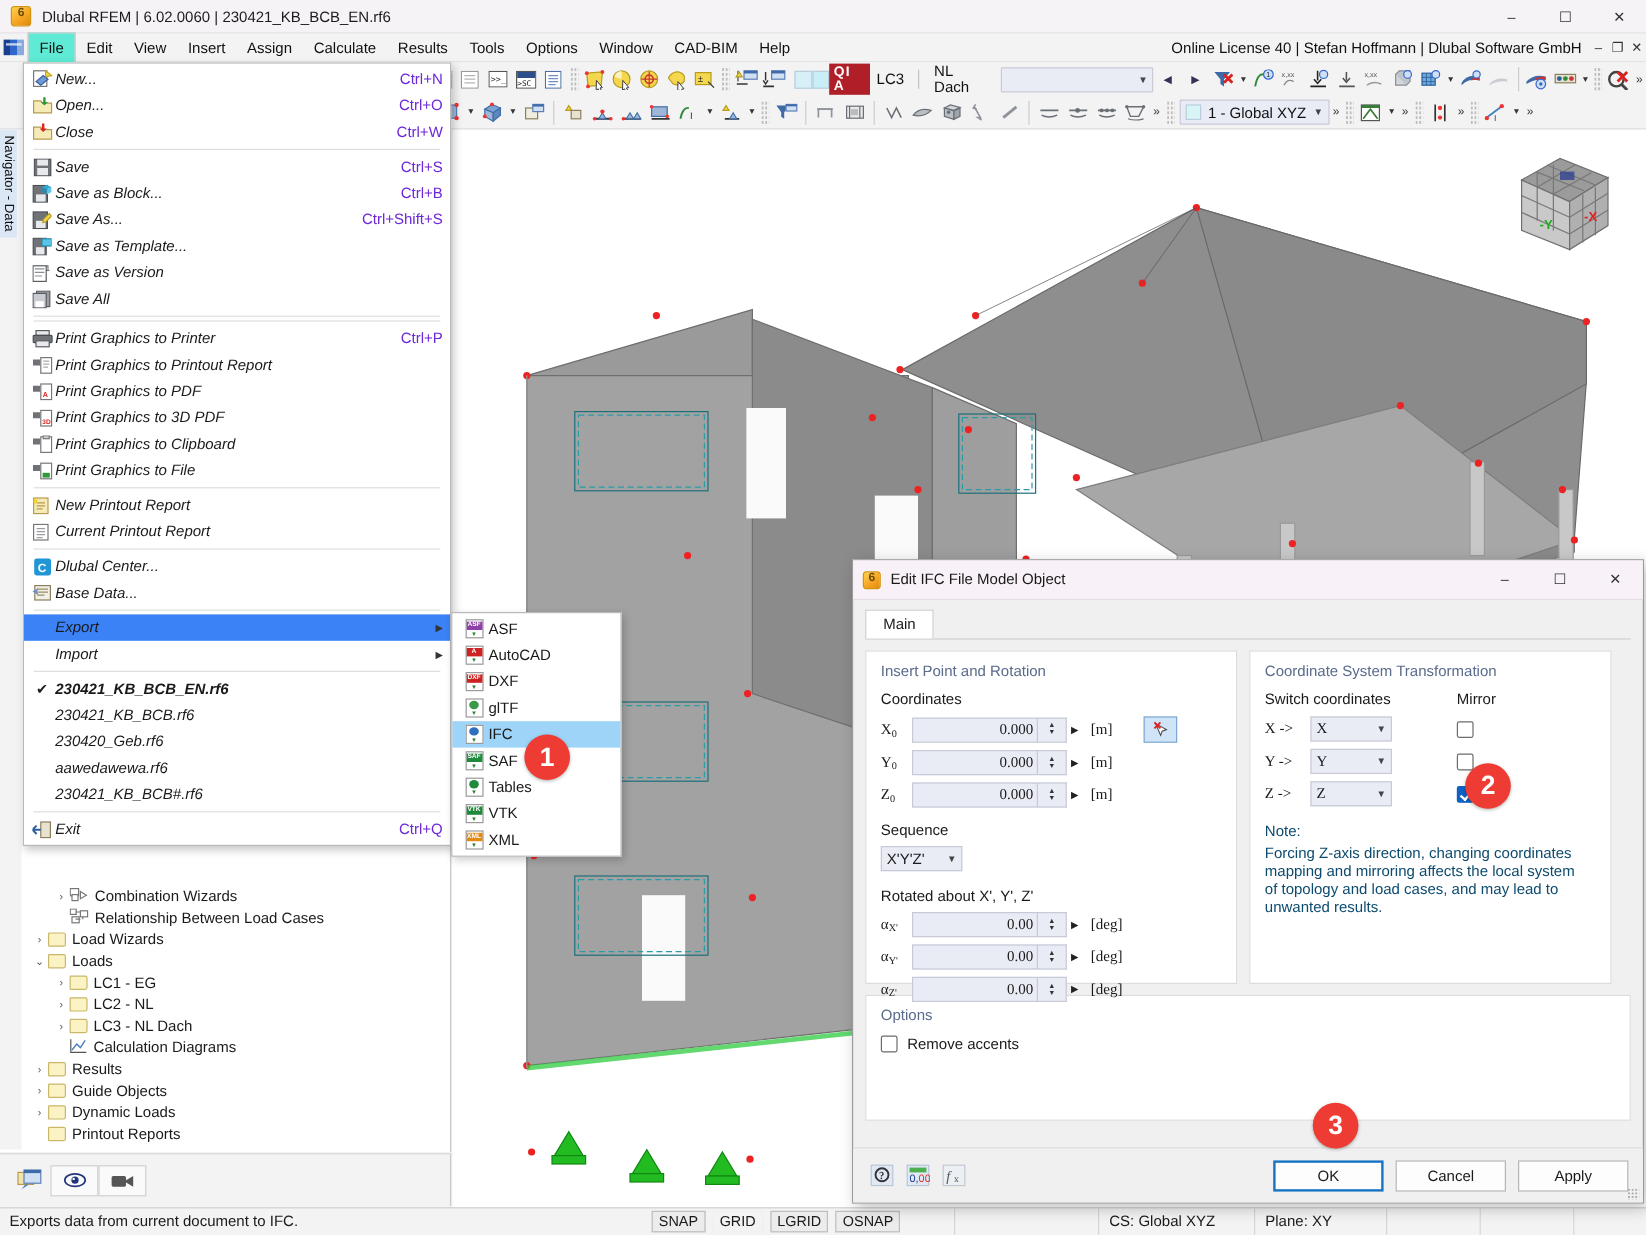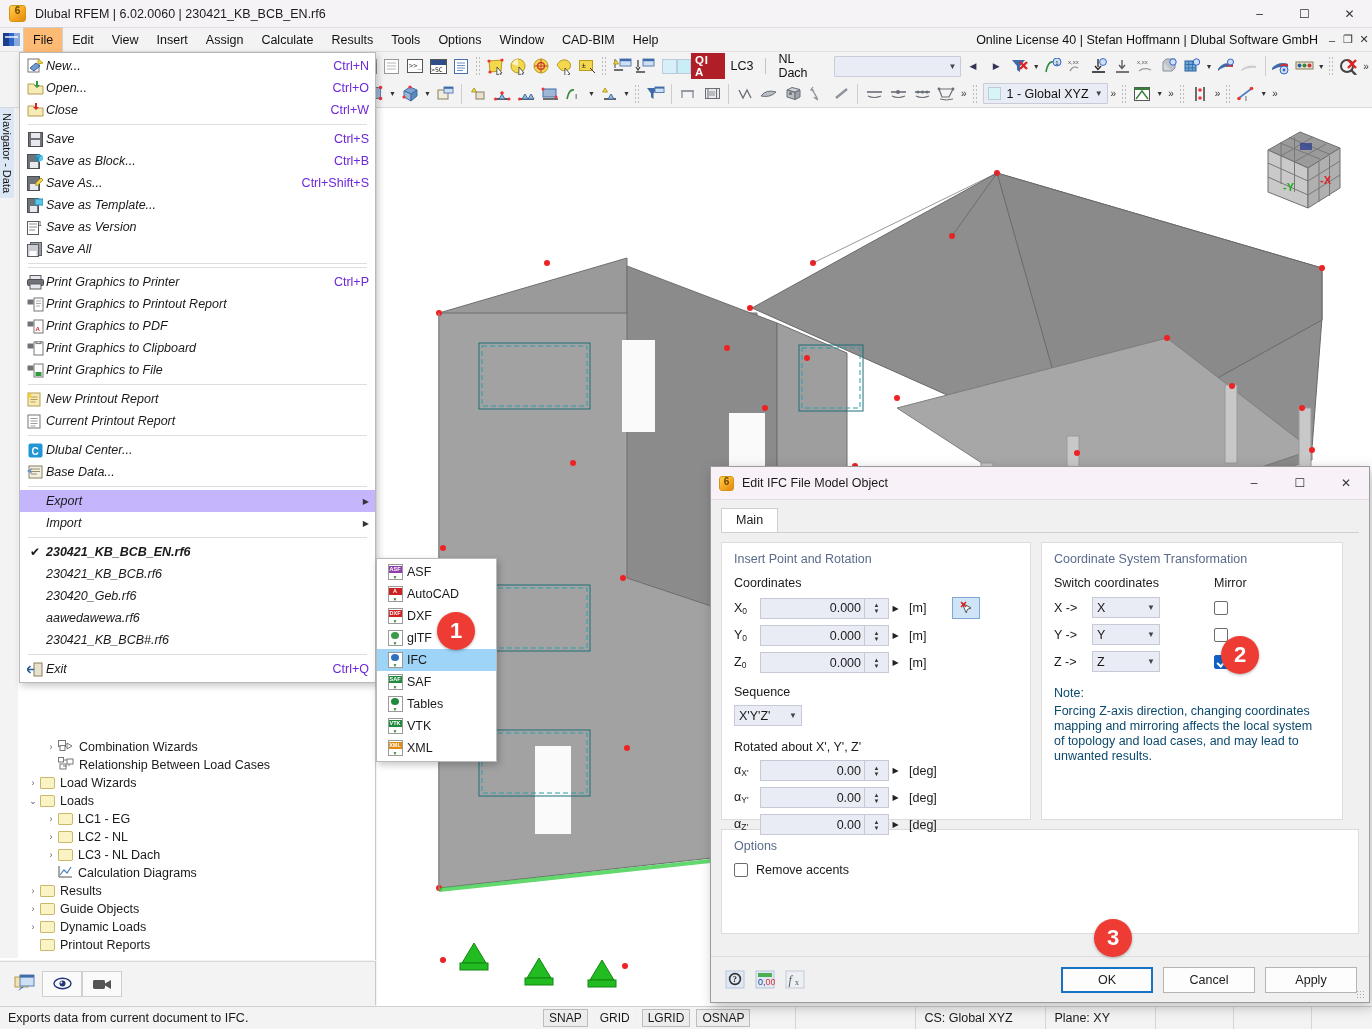--- a/index.html
+++ b/index.html
@@ -40,21 +40,21 @@
     background:#f3f3f3; display:flex; align-items:center;
     border-bottom:1px solid #e0e0e0;
   }
   .mb-logo{ width:17px;height:13px;margin-left:3px;margin-right:3px;
     background:linear-gradient(90deg,#1b3f8f 0 33%,#2f66c9 33% 66%,#8aa9dd 66% 100%);
     position:relative; }
   .mb-logo:after{content:"";position:absolute;left:2px;top:3px;width:13px;height:2px;background:#fff;opacity:.7;}
   .menu-item {
     padding:3px 9px; font-size:12.5px; color:#111; cursor:default; line-height:18px;
   }
-  .menu-item.active { background:#fdba74; border:1px solid #cfcfcf; border-bottom:1px solid #fff; }
+  .menu-item.active { background:#5eead4; border:1px solid #cfcfcf; border-bottom:1px solid #fff; }
   .license {
     margin-left:auto; font-size:12.5px; color:#111; padding-right:6px; white-space:nowrap;
   }
   .mdi-btns { display:flex; }
   .mdi-btn { width:16px; height:22px; display:flex;align-items:center;justify-content:center;font-size:11px;color:#333;}
 
   
   .toolbar-row {
     position:absolute; left:0; width:1372px; height:28px; background:#f3f3f3;
     display:flex; align-items:center;
@@ -132,32 +132,32 @@
   .sb-tog.off{ border-color:#f0f0f0; background:transparent; }
 
   
   .filemenu{
     position:absolute; left:19px; top:52px; width:357px; background:#fff;
     border:1px solid #b9b9b9; box-shadow:2px 3px 7px rgba(0,0,0,.22);
     padding:2px 0; z-index:40;
   }
   .fm-item{ display:flex; align-items:center; height:22px; padding:0 6px 0 4px; font-size:12.5px;
             white-space:nowrap;}
-  .fm-item.sel{ background:#c4b5fd; }
+  .fm-item.sel{ background:#3b82f6; }
   .fm-ico{ width:22px; flex:0 0 22px; display:flex; align-items:center; justify-content:center;}
   .fm-label{ flex:1;font-style:italic; }
   .fm-label.bold{ font-weight:bold; }
   .fm-key{ color:#6d28d9; padding-left:20px; }
   .fm-sub{ font-size:8px; color:#333; }
   .fm-sep{ height:1px; background:#dedede; margin:3px 8px; }
   .fm-check{ width:22px; flex:0 0 22px; text-align:center; font-size:12px; }
 
   
   .submenu{
-    position:absolute; left:376px; top:558px; width:121px; background:#fff;
+    position:absolute; left:376px; top:510px; width:142px; background:#fff;
     border:1px solid #b9b9b9; box-shadow:2px 3px 7px rgba(0,0,0,.22);
     padding:2px 0; z-index:45;
   }
   .sm-item{ display:flex; align-items:center; height:22px; padding:0 6px; font-size:12.5px;}
   .sm-item.sel{ background:#9ed4f7; }
   .sm-ico{ width:24px; flex:0 0 24px; display:flex;align-items:center;justify-content:center;}
 
   
   .fti{ width:15px;height:16px;background:#fff;border:1px solid #9a9a9a;position:relative;
         font-size:5.5px;color:#fff;font-weight:bold;text-align:center;line-height:7px;
@@ -180,21 +180,21 @@
   .dlg-btns{ margin-left:auto; display:flex; height:33px;}
   .dlg-btn{ width:46px;height:33px;display:flex;align-items:center;justify-content:center;font-size:12px;color:#333;}
   .dlg-body{ flex:1; padding:8px 10px 0 10px; }
   .tabstrip{ display:flex; border-bottom:1px solid #cfcfcf; height:25px; }
   .tab{ padding:4px 14px; font-size:12.5px; background:#fff; border:1px solid #cfcfcf;
         border-bottom:none; }
   .panels{ display:flex; gap:10px; margin-top:9px; }
   .gbox{ background:#fff; border:1px solid #dcdcdc; padding:9px 12px 12px 12px; position:relative;}
   .gtitle{ color:#5a6b8c; font-size:12.5px; margin-bottom:10px; }
   .flabel{ font-size:12.5px; }
-  .row{ display:flex; align-items:center; margin-bottom:6px; }
+  .row{ display:flex; align-items:center; margin-bottom:6px;font-family:Liberation Serif, serif; }
   .sublabel{ width:26px; font-size:12.5px; }
   .sub{ font-size:8.5px; vertical-align:-2px;}
   .spin{
     width:105px; height:21px; background:#e9ecf5; border:1px solid #c7cad6;
     display:flex; align-items:center; justify-content:flex-end; padding-right:3px;
     font-size:12.5px;
   }
   .spinctl{ width:24px;height:21px;display:flex;flex-direction:column;align-items:center;
             justify-content:center; background:#e9ecf5;border:1px solid #c7cad6;border-left:none;}
   .spinctl .ar{ font-size:6px; line-height:6px; color:#333;}
@@ -1015,20 +1015,30 @@
               <text x="8.6" y="12" font-size="6" fill="#d22" font-weight="bold">A</text>
             </svg>
           </div>
           <div class="fm-label">Print Graphics to PDF</div>
         </div>
         <div class="fm-item">
           <div class="fm-ico">
             <svg width="17" height="15">
               <path d="M0.5 2.5h6v5h-6z" fill="#6f7277"></path>
               <rect x="7" y="1" width="9" height="13" fill="#fff" stroke="#777"></rect>
+              <text x="8.2" y="12" font-size="5.5" fill="#d22" font-weight="bold">3D</text>
+            </svg>
+          </div>
+          <div class="fm-label">Print Graphics to 3D PDF</div>
+        </div>
+        <div class="fm-item">
+          <div class="fm-ico">
+            <svg width="17" height="15">
+              <path d="M0.5 2.5h6v5h-6z" fill="#6f7277"></path>
+              <rect x="7" y="1" width="9" height="13" fill="#fff" stroke="#777"></rect>
               <rect x="9" y="0" width="5" height="2.6" fill="#c9ccd1" stroke="#777"></rect>
             </svg>
           </div>
           <div class="fm-label">Print Graphics to Clipboard</div>
         </div>
         <div class="fm-item">
           <div class="fm-ico">
             <svg width="17" height="15">
               <path d="M0.5 2.5h6v5h-6z" fill="#6f7277"></path>
               <rect x="7" y="1" width="9" height="13" fill="#fff" stroke="#777"></rect>

